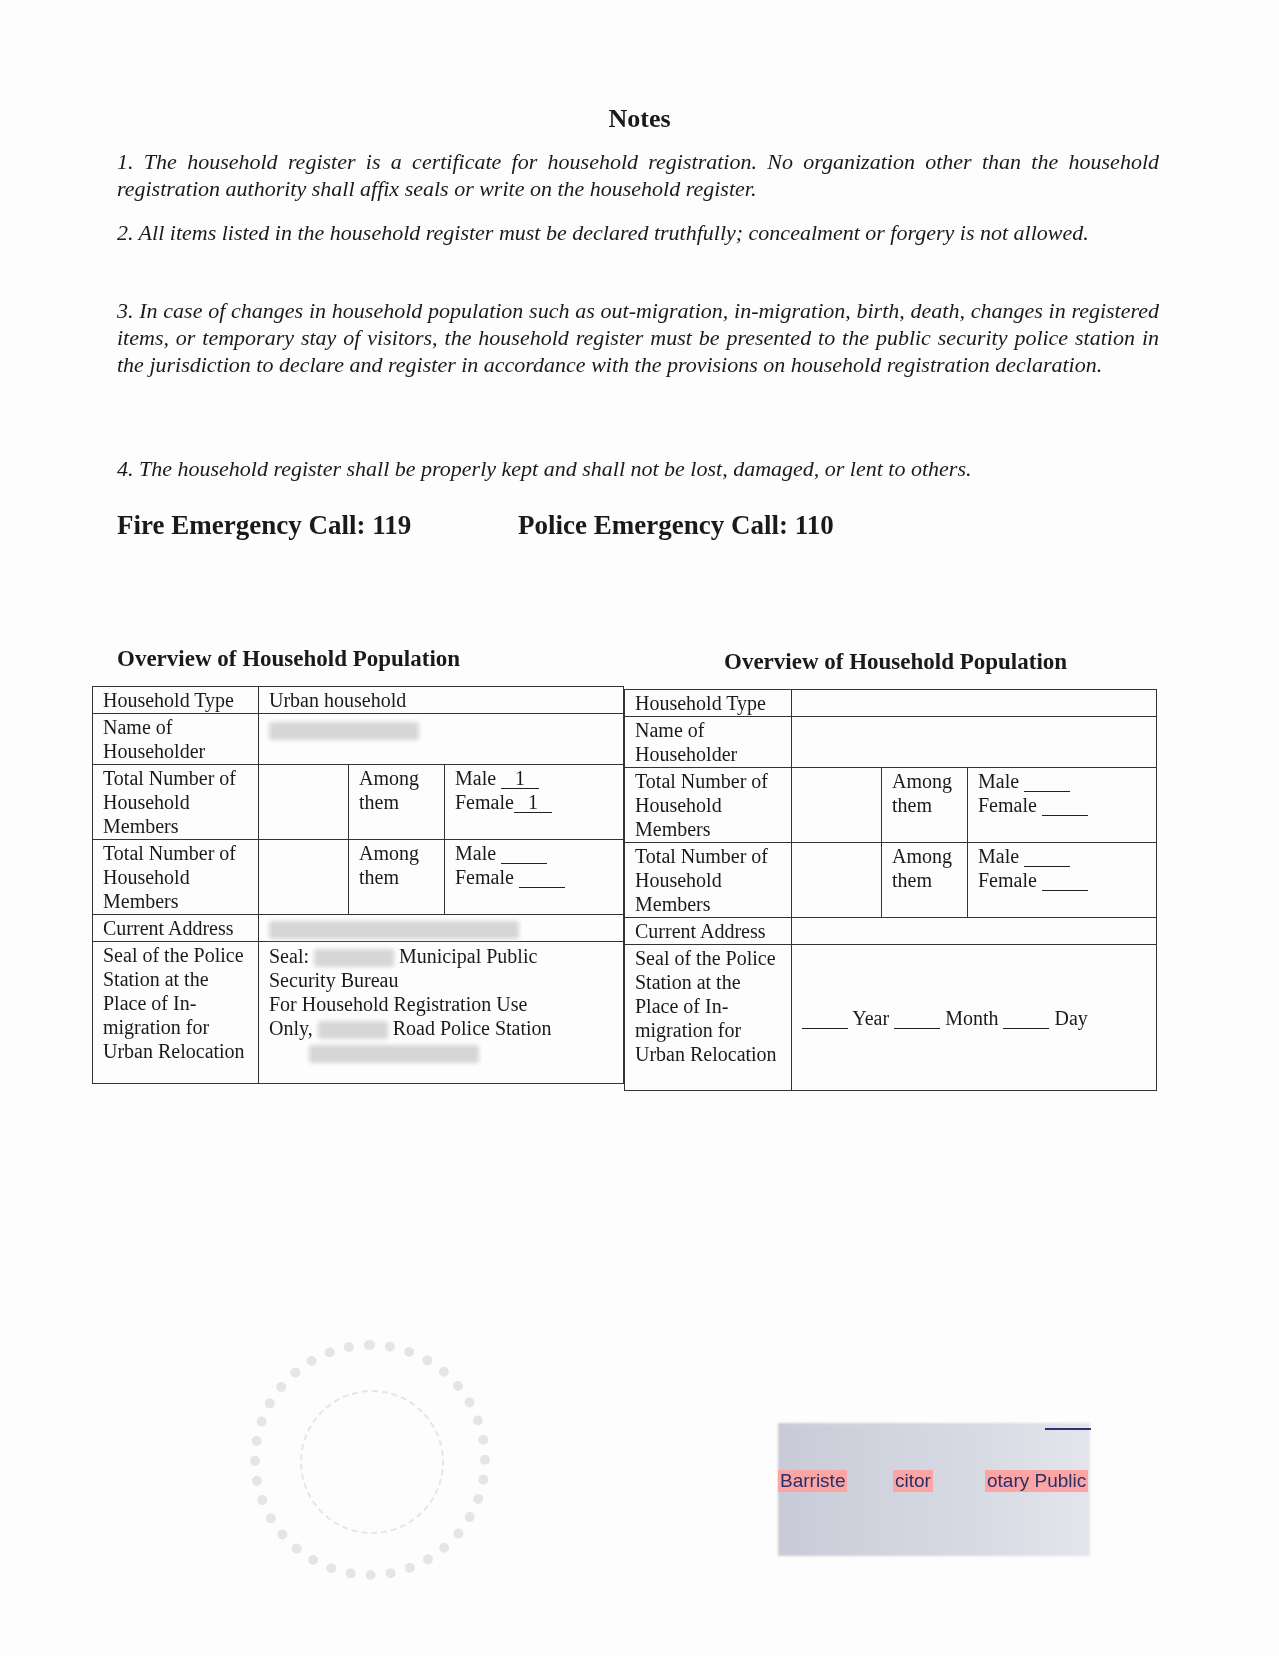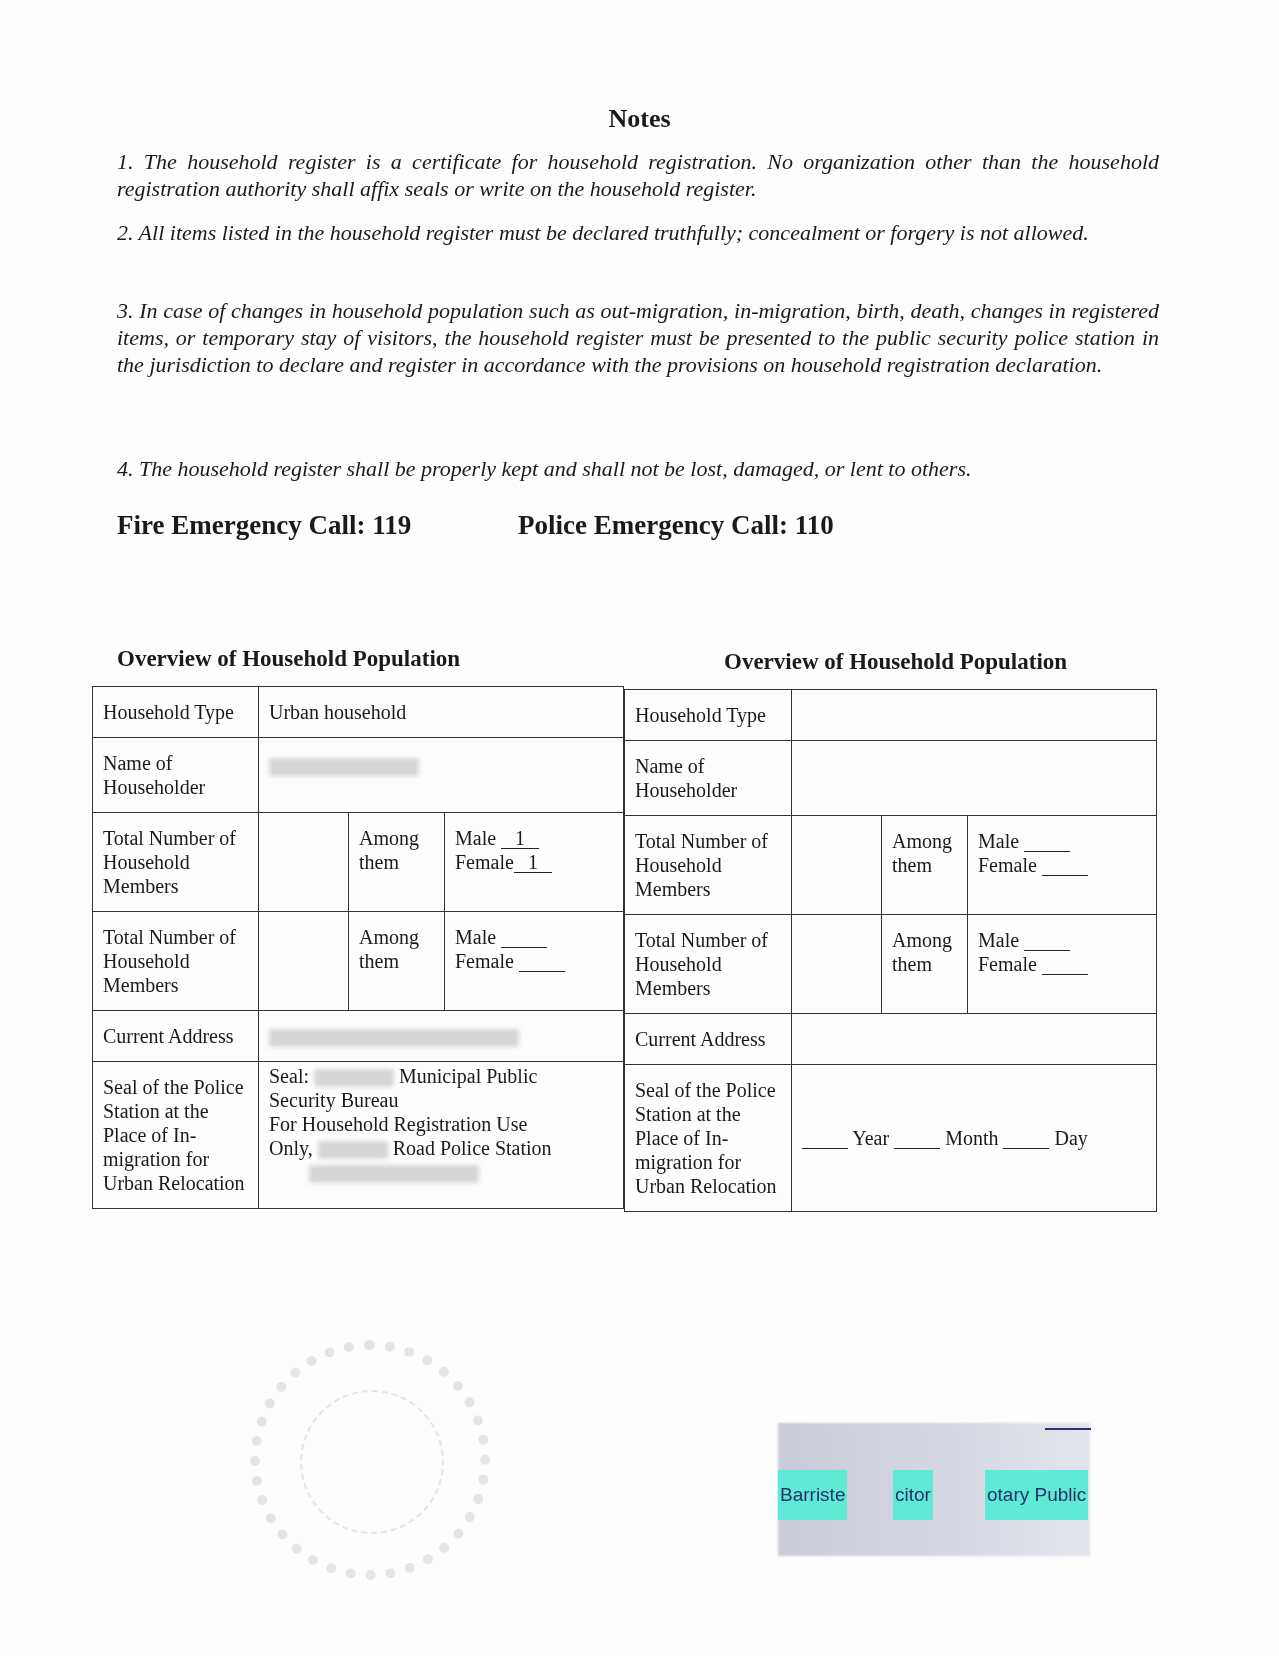--- a/index.html
+++ b/index.html
@@ -13,35 +13,35 @@
   .note3 { top:289px;margin-top:8px; }
   .note4 { top:415px;margin-top:40px; }
   .emerg { top:478px; font-weight:bold; font-size:27px;margin-top:32px; }
   .emerg.fire { left:117px; }
   .emerg.police { left:518px; }
   .ov-title { font-weight:bold; font-size:23px; }
   .ov-left { left:117px; top:646px; }
   .ov-right { left:724px; top:649px; }
 
   table.grid { position:absolute; border-collapse:collapse; font-size:20px; line-height:24px; }
-  table.grid td { border:1.5px solid #333; padding:13px 10px; vertical-align:top; }
+  table.grid td { border:1.5px solid #333; padding:1px 10px; vertical-align:top; }
   .tl { left:92px; top:686px; width:532px; }
   .tr { left:624px; top:689px; width:533px; }
   .c-center { text-align:left; vertical-align:middle !important; }
   .blank { display:inline-block; border-bottom:1.5px solid #222; min-width:46px; text-align:center; line-height:20px; }
   .blank.sm { min-width:38px; }
   .redact { display:inline-block; background:#d6d6d6; filter:blur(2px); height:18px; vertical-align:middle; border-radius:3px; }
 
   .seal { left:250px; top:1340px; width:240px; height:240px; border-radius:50%;
           border:10px dotted rgba(200,200,200,0.45); box-sizing:border-box; }
   .seal-inner { position:absolute; left:40px; top:40px; width:140px; height:140px; border-radius:50%;
                 border:2px dashed rgba(205,205,205,0.5); }
   .stamp-block { left:778px; top:1423px; width:312px; height:133px; background:linear-gradient(90deg,#c9cbd8,#d7d9e3 60%,#e4e5ec); filter:blur(1px); }
   .stamp-line { left:1045px; top:1428px; width:46px; height:2px; background:#2b3470; }
-  .stamp-text { top:1470px; font-family:"Liberation Sans", "DejaVu Sans", sans-serif; font-size:19px; color:#27306a; background:#5eead4; padding:14px 2px;text-align:center; }
+  .stamp-text { top:1470px; font-family:"Liberation Sans", "DejaVu Sans", sans-serif; font-size:19px; color:#27306a; background:#fca5a5; padding:0 2px;text-align:center; }
   .st1 { left:778px; }
   .st2 { left:893px; }
   .st3 { left:985px; }
 </style>
 </head>
 <body>
 
 <div class="abs notes-title">Notes</div>
 <div class="abs note note1">1. The household register is a certificate for household registration. No organization other than the household registration authority shall affix seals or write on the household register.</div>
 <div class="abs note note2">2. All items listed in the household register must be declared truthfully; concealment or forgery is not allowed.</div>

